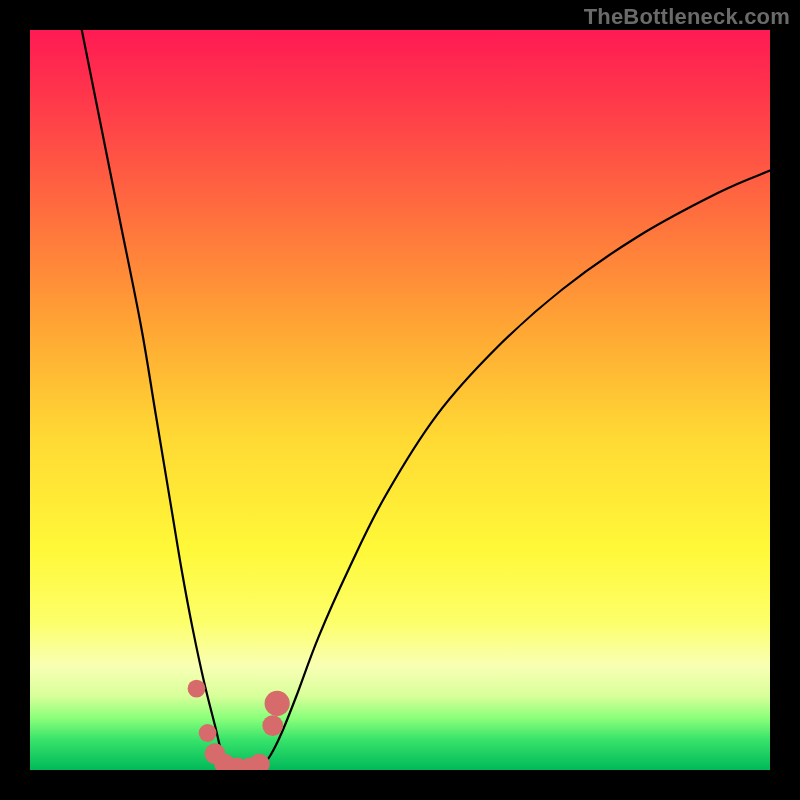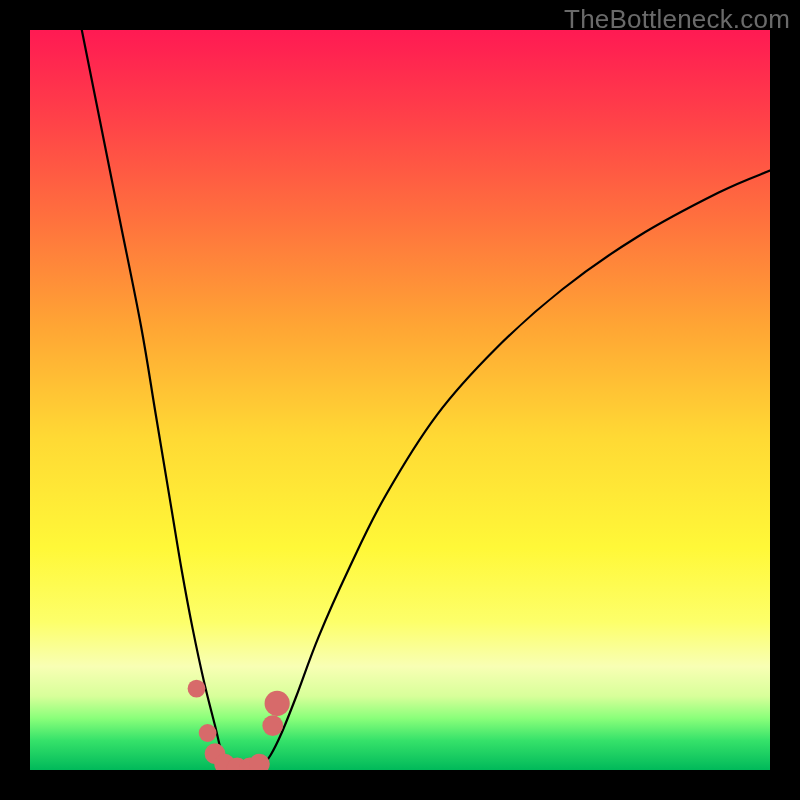--- a/index.html
+++ b/index.html
@@ -39,22 +39,22 @@
       #8aff7a 93%,
       #36e26a 96%,
       #00b95a 100%
     );
   }
   .watermark {
     position: absolute;
     top: 4px;
     right: 10px;
     color: #6a6a6a;
-    font-size: 26px;
-    font-weight: 400;
+    font-size: 22px;
+    font-weight: 700;
     letter-spacing: 0.2px;
     user-select: none;
   }
   svg.curve {
     position: absolute;
     top: 0;
     left: 0;
     width: 740px;
     height: 740px;
   }

